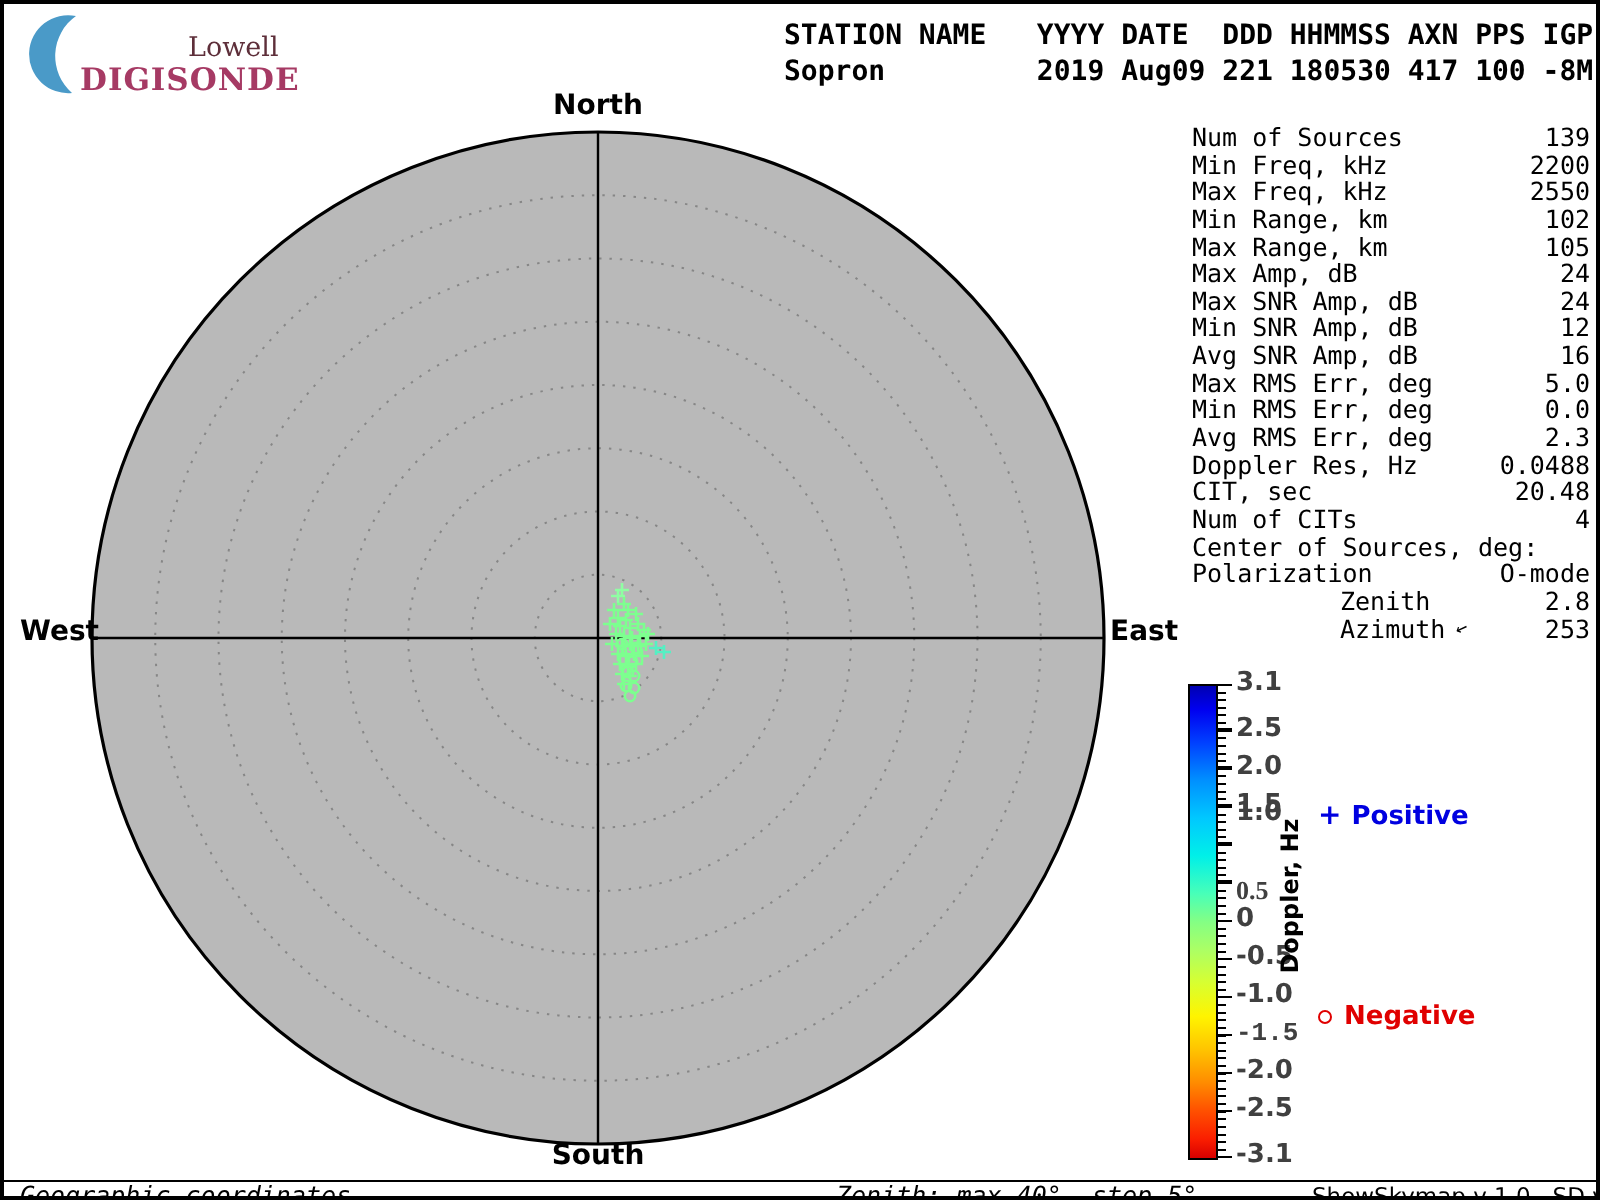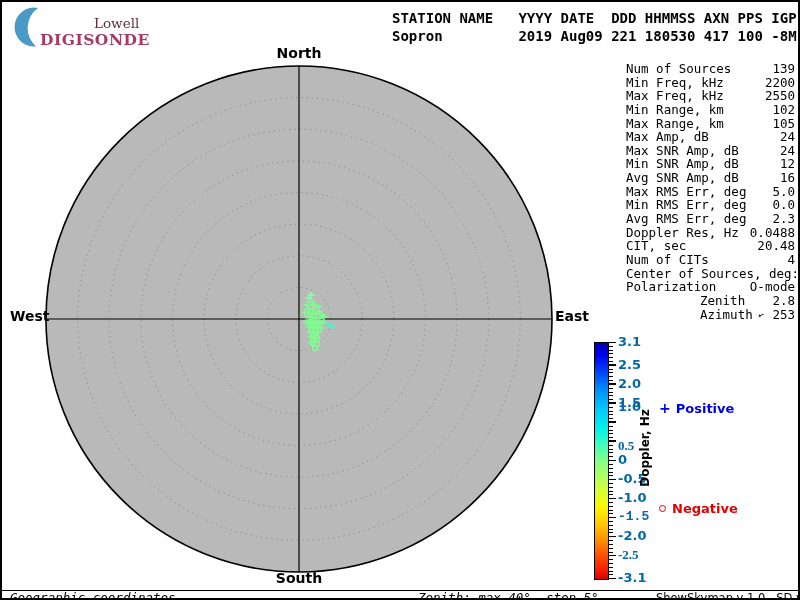--- a/index.html
+++ b/index.html
@@ -10,31 +10,31 @@
   .logo-svg{position:absolute;left:10px;top:4px;}
   pre.hdr{position:absolute;left:390px;top:7px;margin:0;
           font:700 14px/18px "DejaVu Sans Mono",monospace;color:#000;}
   .compass{position:absolute;font:700 14px "DejaVu Sans",sans-serif;color:#000;}
   #north{left:272px;top:43px;width:50px;text-align:center;}
   #south{left:272px;top:568px;width:50px;text-align:center;}
   #west{left:8px;top:306px;width:38px;}
   #east{left:553px;top:306px;}
   .stats{position:absolute;left:594px;top:60px;width:199px;
          font:12.5px/13.65px "DejaVu Sans Mono",monospace;color:#000;}
-  .srow{display:flex;justify-content:space-between;height:13.65px;white-space:pre;margin-left:30px;}
+  .srow{display:flex;justify-content:space-between;height:13.65px;white-space:pre;}
   .srow.indent{padding-left:74px;text-align:center;}
   .srow .lbl{display:flex;align-items:center;}
   .az-arrow{display:inline-block;font-size:10px;transform:rotate(-25deg);margin-left:5px;}
   #cbar{position:absolute;left:592px;top:340px;width:13px;height:236px;
         border:1px solid #000;}
   #cbar-minor{position:absolute;left:607px;top:340px;width:4px;height:237px;
         background:repeating-linear-gradient(to bottom,#000 0,#000 1px,transparent 1px,transparent 3.81px);}
   .cbar-tick{position:absolute;left:607px;width:7px;height:1.3px;background:#000;}
   .cbar-lab{position:absolute;left:616px;font:700 13px "DejaVu Sans",sans-serif;
-        color:#0369a1;transform:translateY(-52%);white-space:nowrap;}
+        color:#404040;transform:translateY(-52%);white-space:nowrap;}
   .cbar-title{position:absolute;left:643px;top:446px;
         transform:translate(-50%,-50%) rotate(-90deg);
         font:700 12px "DejaVu Sans",sans-serif;white-space:nowrap;color:#000;}
   .legend{position:absolute;font:700 13px "DejaVu Sans",sans-serif;white-space:nowrap;
         display:flex;align-items:center;}
   #legend-pos{left:657px;top:398px;}
   #legend-neg{left:657px;top:499px;}
   #legend-pos .sym{margin-right:5px;font-size:14px;}
   .circ{display:inline-block;width:7px;height:7px;border-radius:50%;
         box-sizing:border-box;margin-right:6px;}
@@ -162,21 +162,21 @@
       <div class="cbar-lab" style="top: 458px;">0</div>
       <div class="cbar-tick" style="top: 476.532px;"></div>
       <div class="cbar-lab" style="top: 477.032px;">-0.5</div>
       <div class="cbar-tick" style="top: 495.565px;"></div>
       <div class="cbar-lab" style="top: 496.065px;">-1.0</div>
       <div class="cbar-tick" style="top: 514.597px;"></div>
       <div class="cbar-lab" style="top: 515.097px; font-family: Liberation Mono, monospace;">-1.5</div>
       <div class="cbar-tick" style="top: 533.629px;"></div>
       <div class="cbar-lab" style="top: 534.129px;">-2.0</div>
       <div class="cbar-tick" style="top: 552.661px;"></div>
-      <div class="cbar-lab" style="top: 553.161px; font-family: Liberation Serif, serif;">-2.5</div>
+      <div class="cbar-lab" style="top: 553.161px;">-2.5</div>
       <div class="cbar-tick" style="top: 575.5px;"></div>
       <div class="cbar-lab" style="top: 576px;">-3.1</div>
     </div>
   <div class="cbar-title">Doppler, Hz</div>
 
   <div class="legend" id="legend-pos" style="color: rgb(0, 0, 224);">
     <span class="sym">+</span>
     <span>Positive</span>
   </div>
   <div class="legend" id="legend-neg" style="color: rgb(224, 0, 0);">

